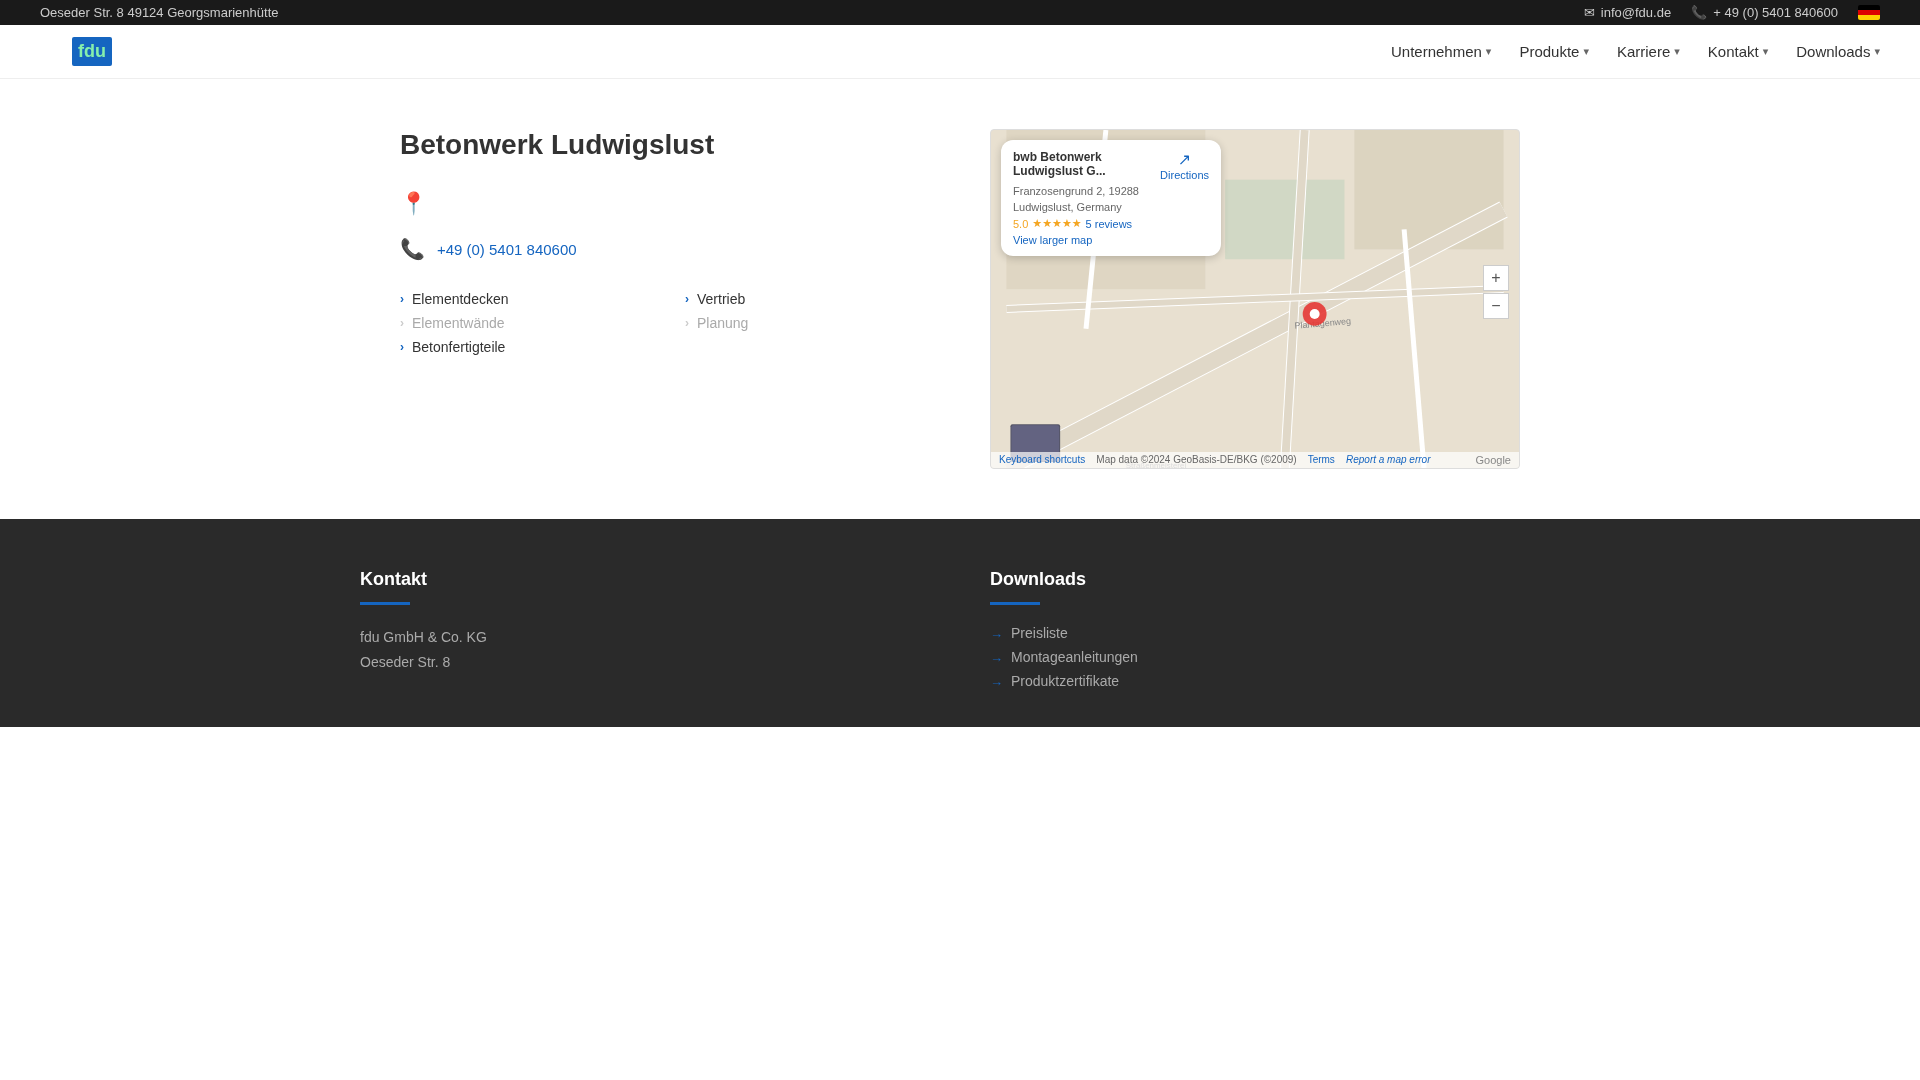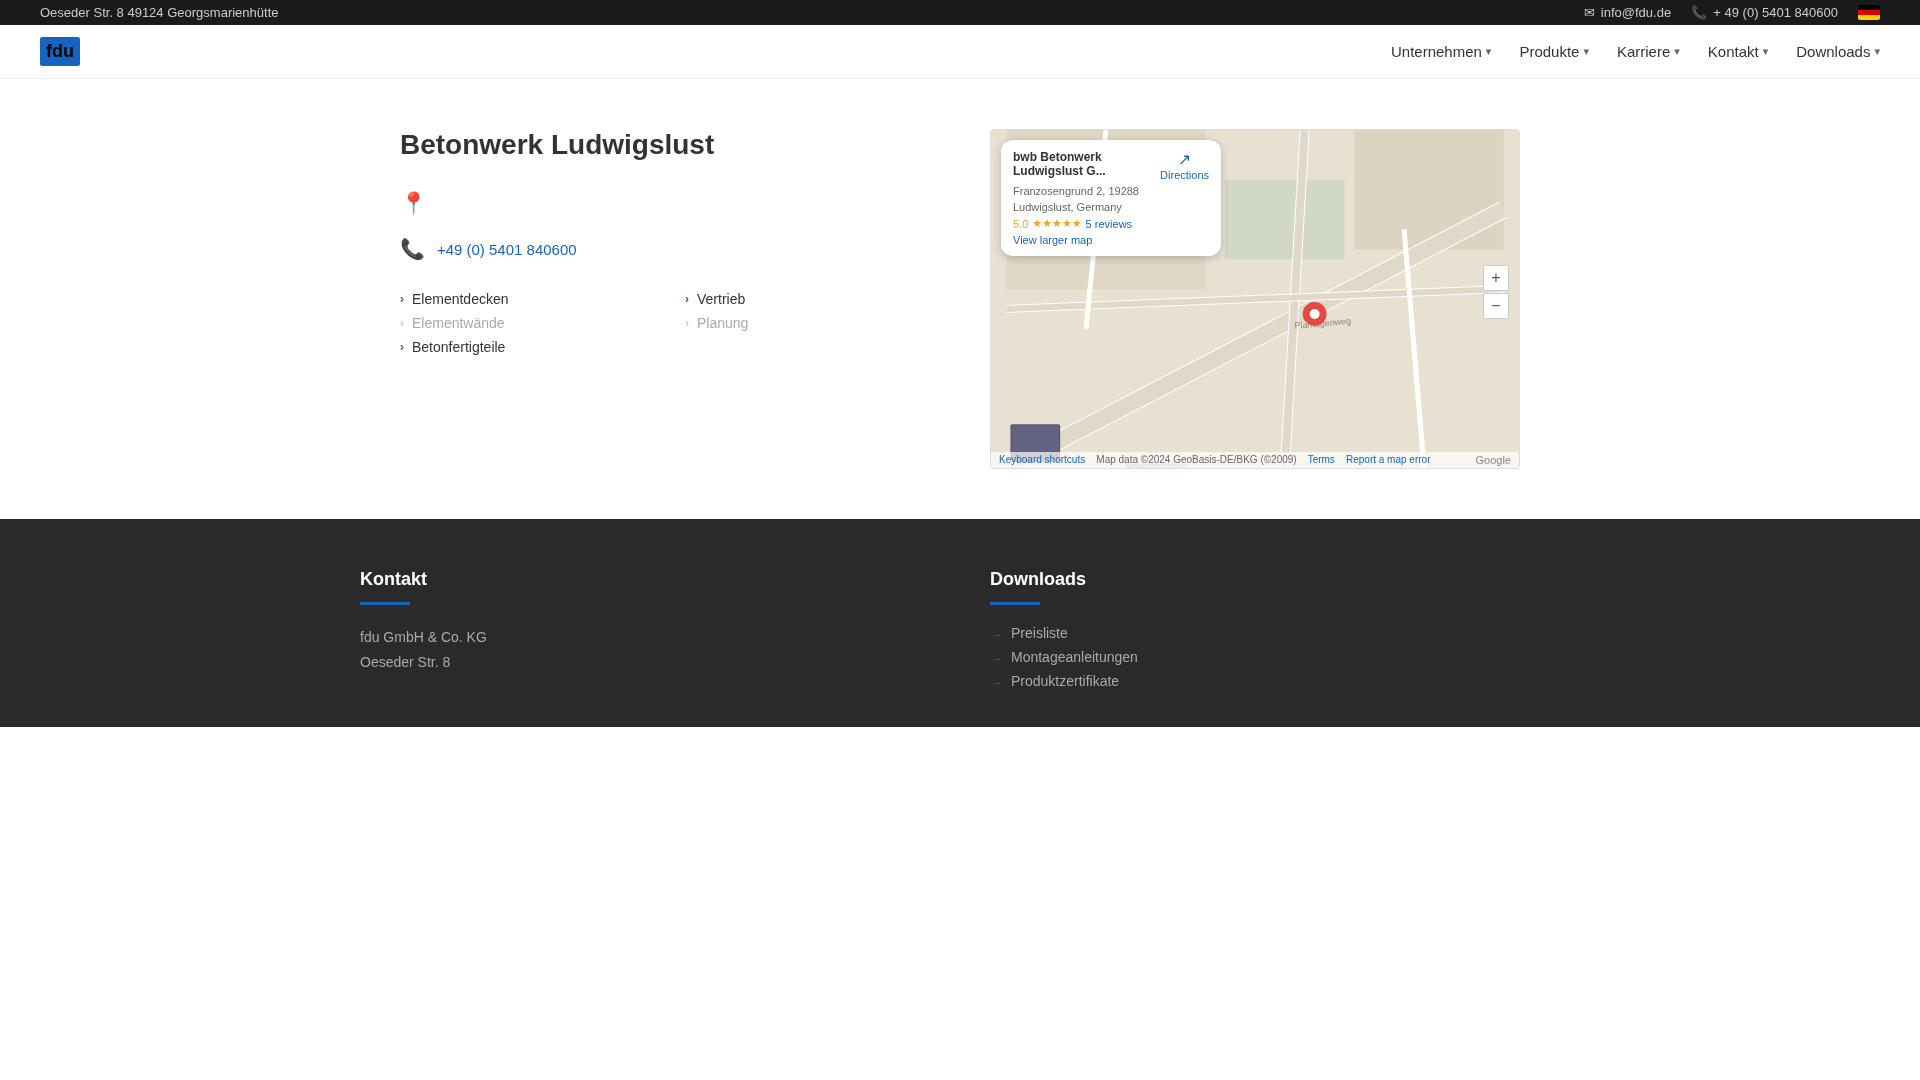--- a/index.html
+++ b/index.html
@@ -24,25 +24,26 @@
       display: flex;
       align-items: center;
       justify-content: space-between;
       padding: 12px 40px;
       border-bottom: 1px solid #eee;
       background: #fff;
     }
     .logo { display: flex; align-items: center; gap: 4px; }
     .logo-box {
       background: #1565c0;
-      color: #000000;
+      color: #86efac;
       font-weight: bold;
       font-size: 18px;
       padding: 4px 6px;
       border-radius: 2px;
+      margin-left: 32px;
     }
     .nav-links { display: flex; align-items: center; gap: 28px; }
     .nav-item {
       display: flex; align-items: center; gap: 4px;
       font-size: 15px; color: #333; cursor: pointer; text-decoration: none;
     }
     .nav-chevron { font-size: 11px; color: #666; }
     .nav-downloads { display: flex; align-items: center; gap: 4px; font-size: 15px; color: #333; cursor: pointer; }
 
     
@@ -268,21 +269,21 @@
       </div>
 
       <div class="map-footer">
         <div>
           <span style="color:#1565c0;">Keyboard shortcuts</span>
           &nbsp;&nbsp;
           <span>Map data ©2024 GeoBasis-DE/BKG (©2009)</span>
           &nbsp;&nbsp;
           <span style="color:#1565c0;">Terms</span>
           &nbsp;&nbsp;
-          <span style="color:#1565c0;">Report a map error</span>
+          <span style="color:#1565c0;font-style:italic;">Report a map error</span>
         </div>
         <div class="map-logo">Google</div>
       </div>
     </div>
   </div>
 
 </div>
 
 <footer class="footer">
   <div class="footer-grid">

